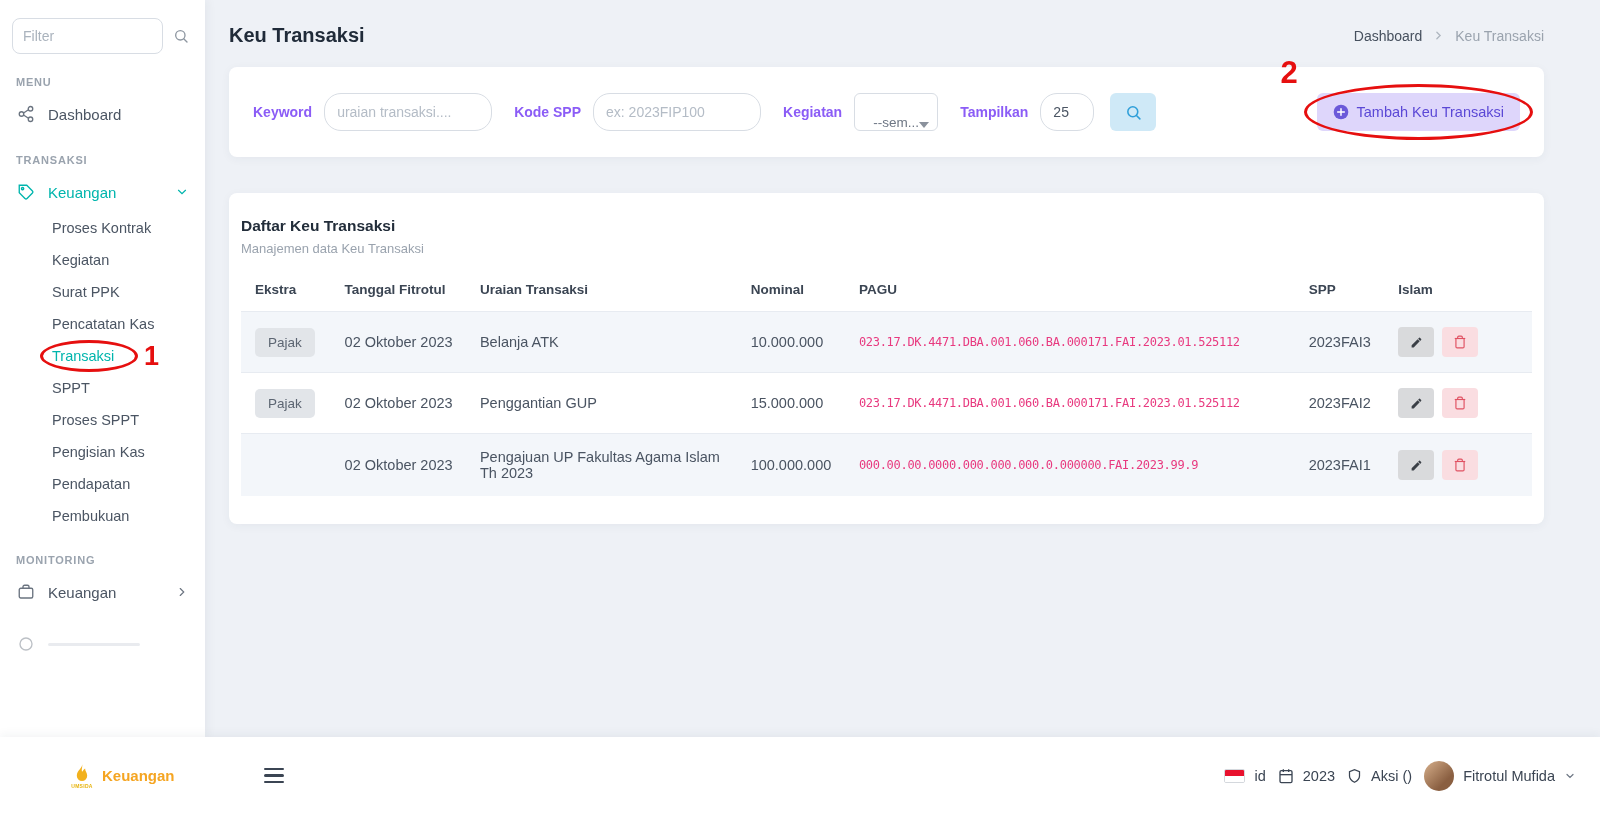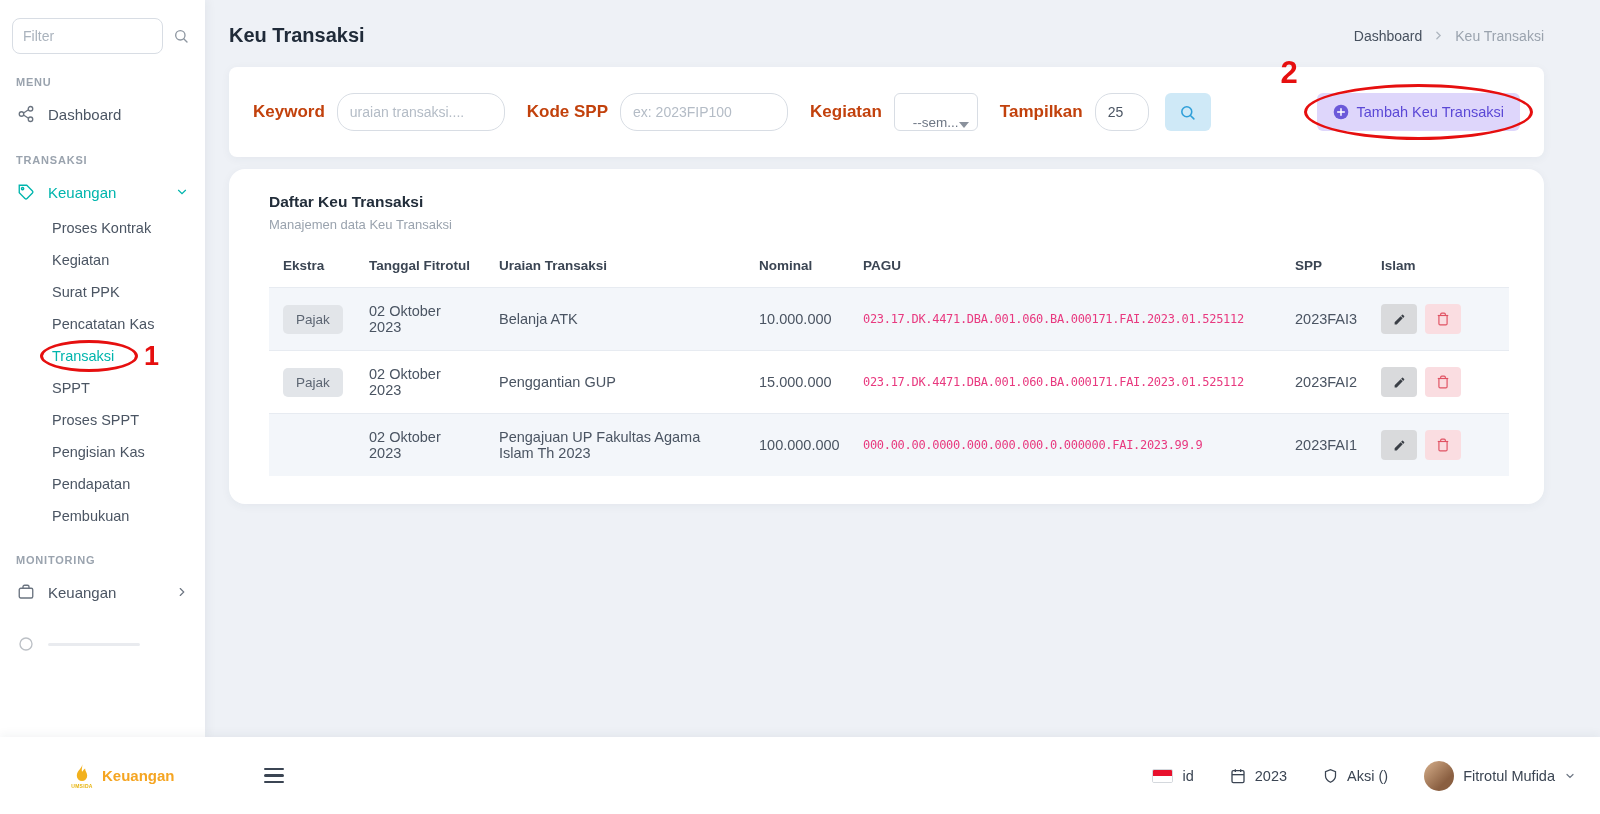--- a/index.html
+++ b/index.html
@@ -42,38 +42,38 @@
   .content{flex:1;min-width:0;display:flex;flex-direction:column}
   .content-header{display:flex;align-items:center;justify-content:space-between;padding:24px 56px 20px 24px}
   .page-title{font-size:20px;font-weight:700;color:#202b39}
   .breadcrumb{display:flex;align-items:center;gap:10px;font-size:14px}
   .bc-home{color:#46505e;cursor:pointer}
   .bc-sep{display:flex;color:#aeb6bf}
   .bc-current{color:#9aa3ae}
 
   .filter-card{margin:0 56px 0 24px;background:#fff;border-radius:8px;box-shadow:0 2px 10px rgba(40,50,70,.05);
                padding:26px 24px;display:flex;align-items:center;gap:12px}
-  .f-label{font-size:17px;font-weight:600;color:#c2410c;white-space:nowrap}
+  .f-label{font-size:14px;font-weight:600;color:#8b5cf6;white-space:nowrap}
   .f-input{height:38px;border:1px solid #d8dde4;border-radius:17px;padding:0 12px;
            font:14px "Liberation Sans",sans-serif;color:#4b5563;outline:none;background:#fff}
   .f-input::placeholder{color:#b4bcc6}
   .keyword-input,.spp-input{width:168px;margin-right:10px}
   .kegiatan-select{width:84px;height:38px;border:1px solid #d8dde4;border-radius:6px;display:flex;align-items:flex-end;
                    justify-content:space-between;padding:0 8px 0 18px;color:#6d7684;font-size:13.5px;cursor:pointer;
                    margin-right:10px;background:#fff}
   .tampilkan-input{width:54px;text-align:left;margin-right:4px}
   .search-btn{width:46px;height:38px;border:none;border-radius:6px;background:#cfe9f7;display:flex;align-items:center;
               justify-content:center;color:#2f9fd9;cursor:pointer}
   .spacer{flex:1}
   .add-btn{position:relative;height:38px;border:none;border-radius:6px;background:var(--purple-btn-bg);
            color:var(--purple-btn-text);font-family:"Liberation Sans",sans-serif;font-size:14.5px;font-weight:500;
            display:flex;align-items:center;gap:8px;padding:0 16px;cursor:pointer;white-space:nowrap}
 
-  .table-card{margin:12px 56px 0 24px;background:#fff;border-radius:16px;box-shadow:0 2px 10px rgba(40,50,70,.05);
-              padding:24px 40px 28px}
+  .table-card{margin:36px 56px 0 24px;background:#fff;border-radius:8px;box-shadow:0 2px 10px rgba(40,50,70,.05);
+              padding:24px 12px 28px}
   .card-title{font-size:15.5px;font-weight:700;color:#222d3a}
   .card-subtitle{font-size:13px;color:#9aa3ae;margin-top:6px}
   table{width:100%;border-collapse:collapse;table-layout:fixed;margin-top:16px}
   th{font-size:13.5px;font-weight:700;color:#3b4553;text-align:left;padding:10px 12px 14px;vertical-align:bottom}
   td{font-size:14.5px;color:#4a5462;padding:15px 12px;vertical-align:middle;border-top:1px solid #e7ebf1}
   tr.striped td{background:#f3f6fa}
   th:first-child,td:first-child{padding-left:14px}
   .badge{display:inline-block;background:#e2e5e9;color:#5c6572;font-size:13.5px;padding:7px 13px;border-radius:5px}
   .pagu{font-family:"DejaVu Sans Mono",monospace;font-size:12px;letter-spacing:-.3px;color:var(--pagu-pink);
         white-space:nowrap;overflow:hidden}
@@ -85,21 +85,21 @@
 
   
   .footer{height:77px;background:#fff;box-shadow:0 -2px 10px rgba(40,50,70,.06);display:flex;align-items:center;
           padding:0 24px;position:relative;z-index:3}
   .brand{display:flex;align-items:center;gap:8px;margin-left:46px;width:168px;cursor:pointer}
   .logo{display:flex;flex-direction:column;align-items:center;line-height:1}
   .logo-text{font-size:5px;color:#e7b40e;font-weight:700;letter-spacing:.3px;margin-top:-2px}
   .brand-name{font-size:15px;font-weight:600;color:var(--brand-orange)}
   .hamburger{margin-left:26px;display:flex;flex-direction:column;gap:4px;cursor:pointer}
   .hamburger span{display:block;width:20px;height:2.4px;background:#3b4553;border-radius:2px}
-  .footer-right{margin-left:auto;display:flex;align-items:center;gap:36px;font-size:14.5px;color:#3b4553}
+  .footer-right{margin-left:auto;display:flex;align-items:center;gap:12px;font-size:14.5px;color:#3b4553}
   .f-item{display:flex;align-items:center;gap:9px;cursor:pointer}
   .flag{width:21px;height:14px;border:1px solid #d4d8dd;border-radius:2px;overflow:hidden;display:flex;flex-direction:column}
   .flag .red{flex:1;background:#e8112d}
   .flag .white{flex:1;background:#fff}
   .avatar{width:30px;height:30px;border-radius:50%;background:linear-gradient(135deg,#d7b08c 0%,#8a5f41 70%)}
   .caret-sm{display:flex;color:#6d7684}
 
   
   .ann-ellipse{position:absolute;border:3px solid var(--annotation-red);border-radius:50%;pointer-events:none}
   .ann-transaksi{left:40px;top:0;width:98px;height:32px}

